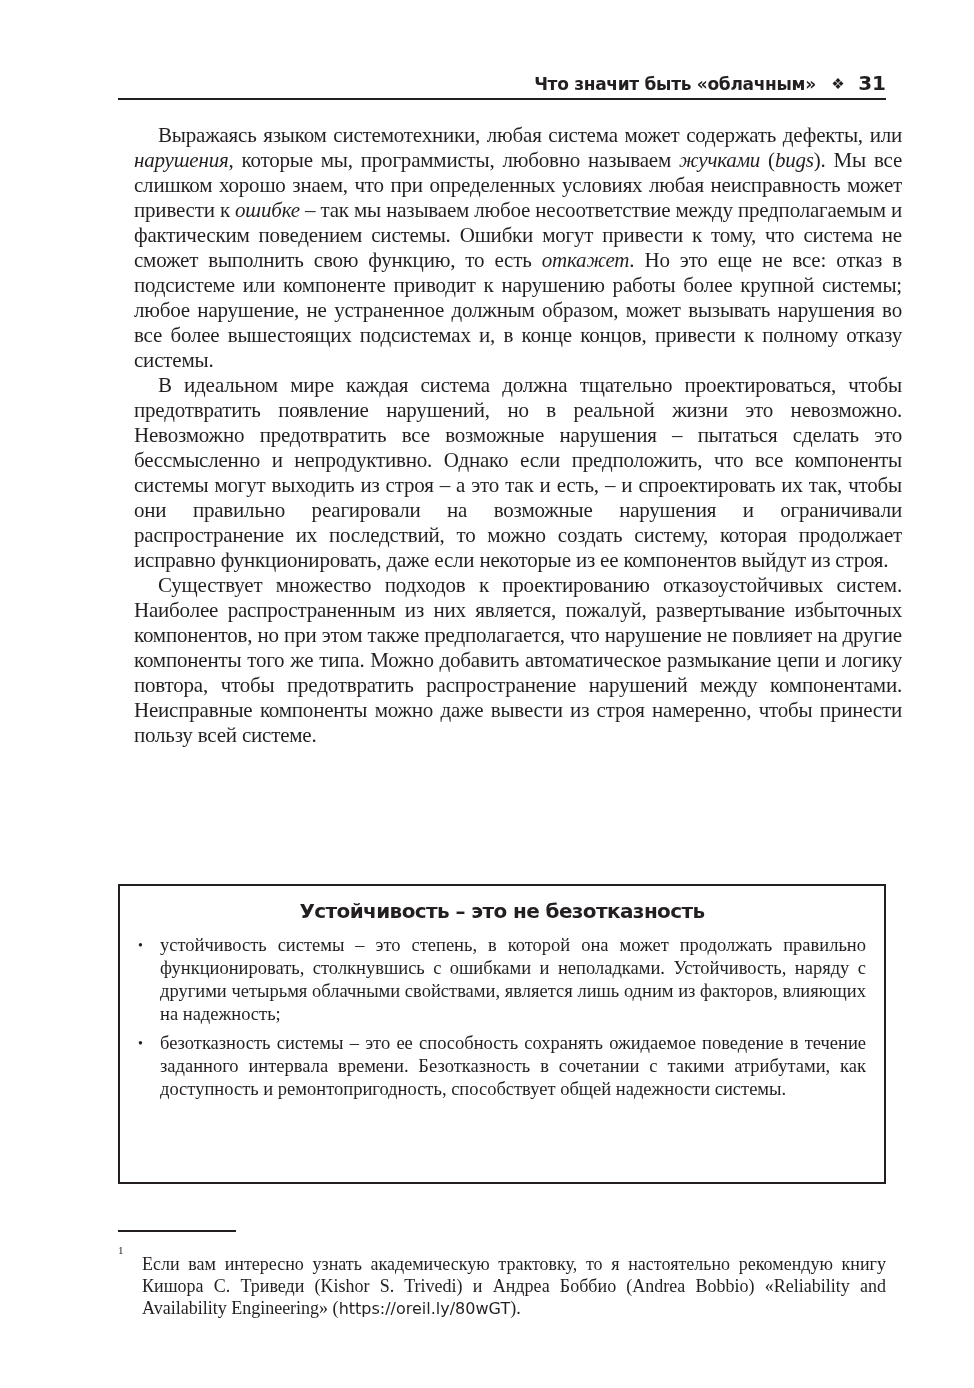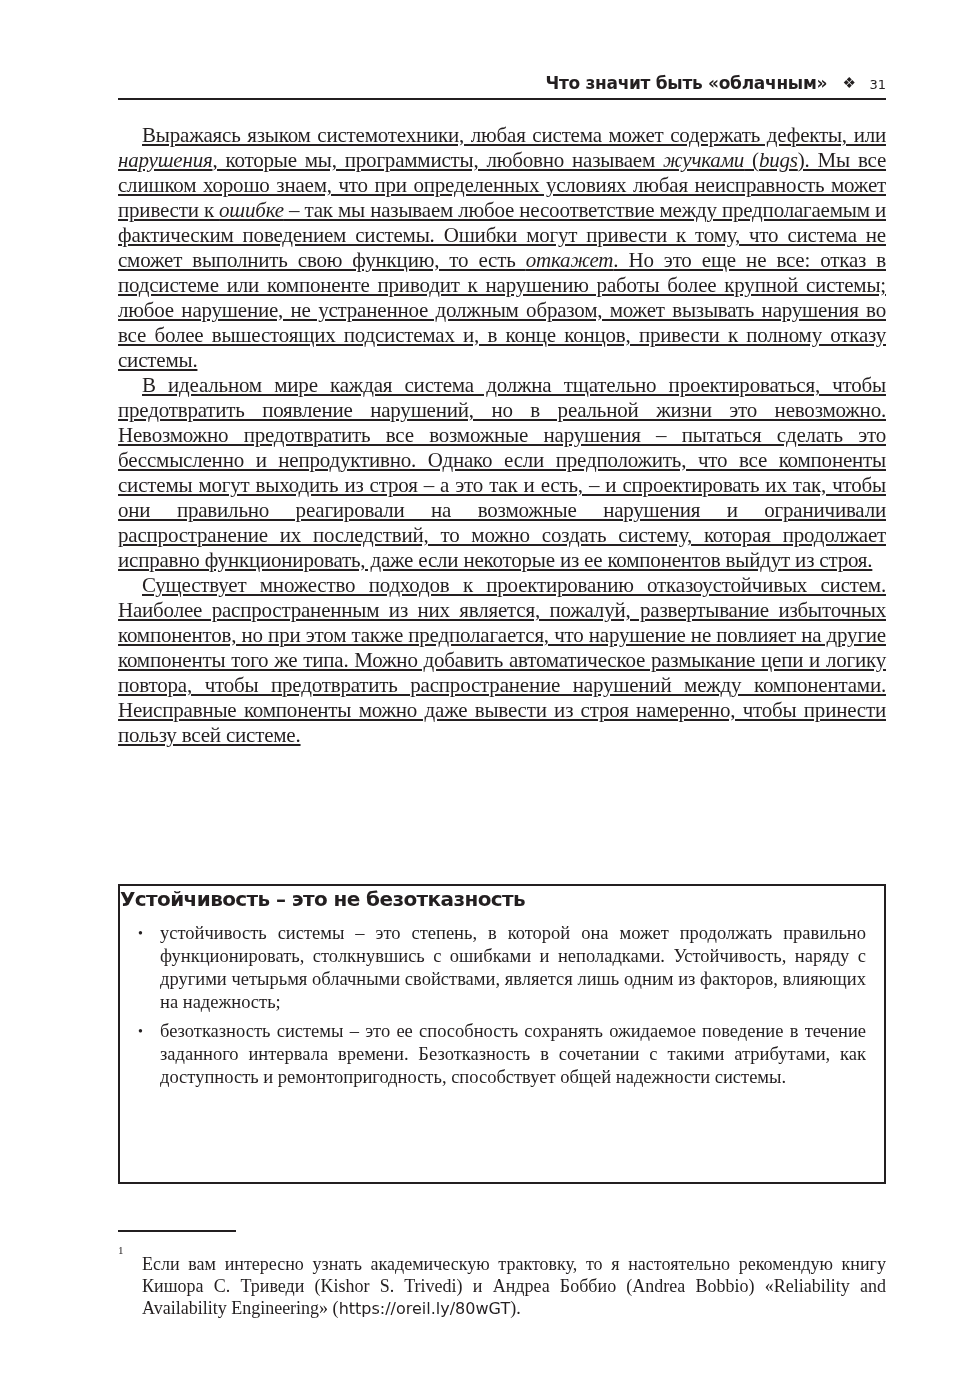--- a/index.html
+++ b/index.html
@@ -6,33 +6,33 @@
   body { width: 974px; height: 1388px; position: relative; overflow: hidden; color: #231f20; }
   .page { position: absolute; left: 118px; top: 0; width: 768px; }
   .running-head {
     position: absolute; top: 70px; left: 0; width: 768px; height: 28px;
     border-bottom: 2px solid #231f20;
     font-family: "DejaVu Sans", sans-serif; font-size: 17px;
     text-align: right; line-height: 26px; white-space: nowrap;
   }
   .running-head .title { letter-spacing: -0.3px; font-weight: bold; }
   .running-head .orn { display: inline-block; margin: 0 8px 0 10px; font-size: 15px; vertical-align: 1px; }
-  .running-head .pnum { font-weight: normal; font-size: 13px; }
+  .running-head .pnum { font-weight: bold; font-size: 20px; }
   .body-text {
-    position: absolute; top: 123px; left: 0; width: 768px;
+    position: absolute; top: 123px; left: 16px; width: 768px;
     font-family: "Liberation Serif", serif; font-size: 21px; line-height: 25px;
-    text-align: justify; letter-spacing: -0.2px; text-decoration: underline;
+    text-align: justify; letter-spacing: -0.2px;
   }
   .body-text p { margin: 0; text-indent: 24px; }
   .sidebar {
     position: absolute; top: 884px; left: 0; width: 764px; height: 296px;
     border: 2px solid #231f20; box-sizing: content-box;
   }
   .sidebar-title {
-    margin: 0 0 0 0; 
+    margin: 12px 0 0 0; text-align: center;
     font-family: "DejaVu Sans", sans-serif; font-weight: bold; font-size: 20px; letter-spacing: -0.6px;
     line-height: 26px;
   }
   .sidebar-body {
     margin: 10px 18px 0 18px;
     font-family: "Liberation Serif", serif; font-size: 18.5px; line-height: 23px;
     text-align: justify;
   }
   .sidebar-body p { margin: 0; }
   .sidebar-body ul { margin: 5px 0 0 0; padding: 0; list-style: none; }

